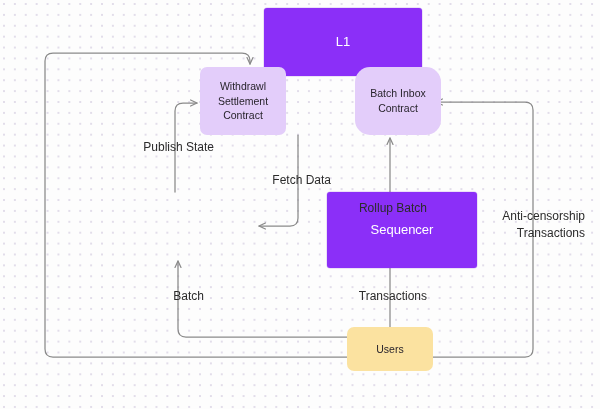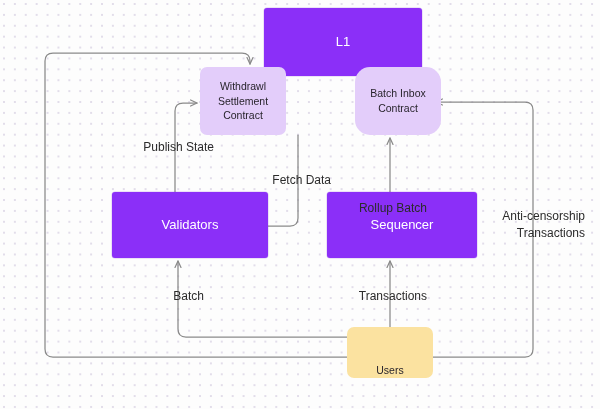--- a/index.html
+++ b/index.html
@@ -69,22 +69,22 @@
     text-align: right;
     white-space: pre-line;
     z-index: 4;
     background: transparent;
   }
   
   #node-l1            { left: 252px; top: 8px;   width: 158px; height: 68px; }
   #node-withdrawl     { left: 200px; top: 67px;  width: 86px;  height: 68px; }
   #node-batch-inbox   { left: 355px; top: 67px;  width: 86px;  height: 68px; border-radius: 15px; }
   #node-validators    { left: 100px; top: 192px; width: 156px; height: 66px; }
-  #node-sequencer     { left: 315px; top: 192px; width: 150px; height: 66px; }
-  #node-users         { left: 347px; top: 327px; width: 86px;  height: 51px; align-items: flex-end; }
+  #node-sequencer     { left: 315px; top: 192px; width: 150px; height: 76px; }
+  #node-users         { left: 347px; top: 327px; width: 86px;  height: 44px; }
   
   #label-withdraw-request    { left: 8px;   top: 198px; width: 76px; }
   #label-publish-state       { left: 140px; top: 139px; width: 74px; }
   #label-fetch-data          { left: 265px; top: 172px; width: 66px; }
   #label-rollup-batch        { left: 355px; top: 156px; width: 72px; margin-top: 44px; }
   #label-query               { left: 148px; top: 288px; width: 56px; }
   #label-transactions        { left: 355px; top: 288px; width: 72px; }
   #label-anti-censorship     { left: 485px; top: 208px; width: 100px; }
 </style>
 </head>
@@ -124,23 +124,20 @@
     <span class="node-label">Withdrawl
 Settlement
 Contract</span>
   </div>
 
   <div class="node node-light" id="node-batch-inbox">
     <span class="node-label">Batch Inbox
 Contract</span>
   </div>
 
-  <div class="node node-solid" id="node-validators">
-    <span class="node-label">Validators</span>
-  </div>
 
   <div class="node node-solid" id="node-sequencer">
     <span class="node-label">Sequencer</span>
   </div>
 
   <div class="node node-accent" id="node-users">
     <span class="node-label">Users</span>
   </div>
 
 

